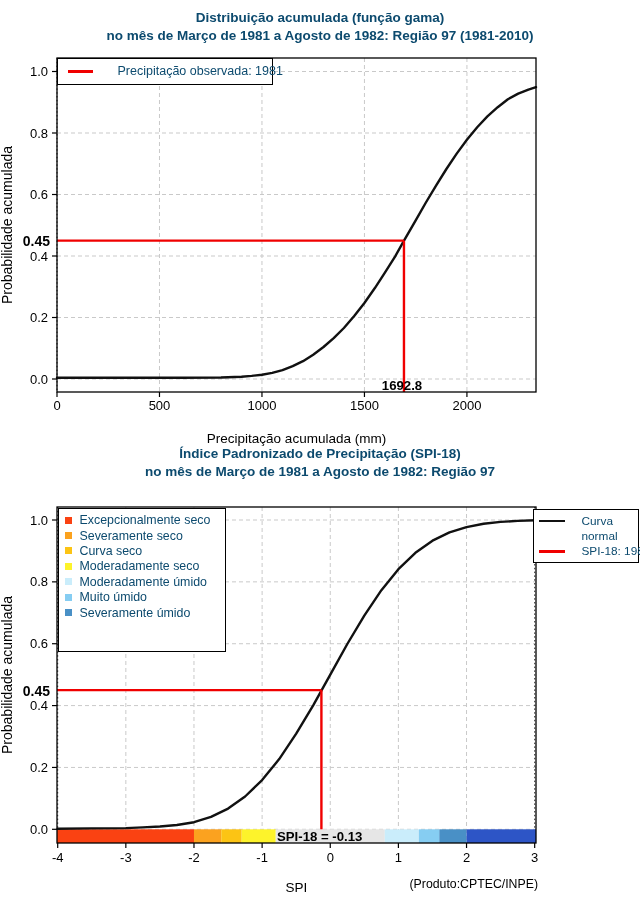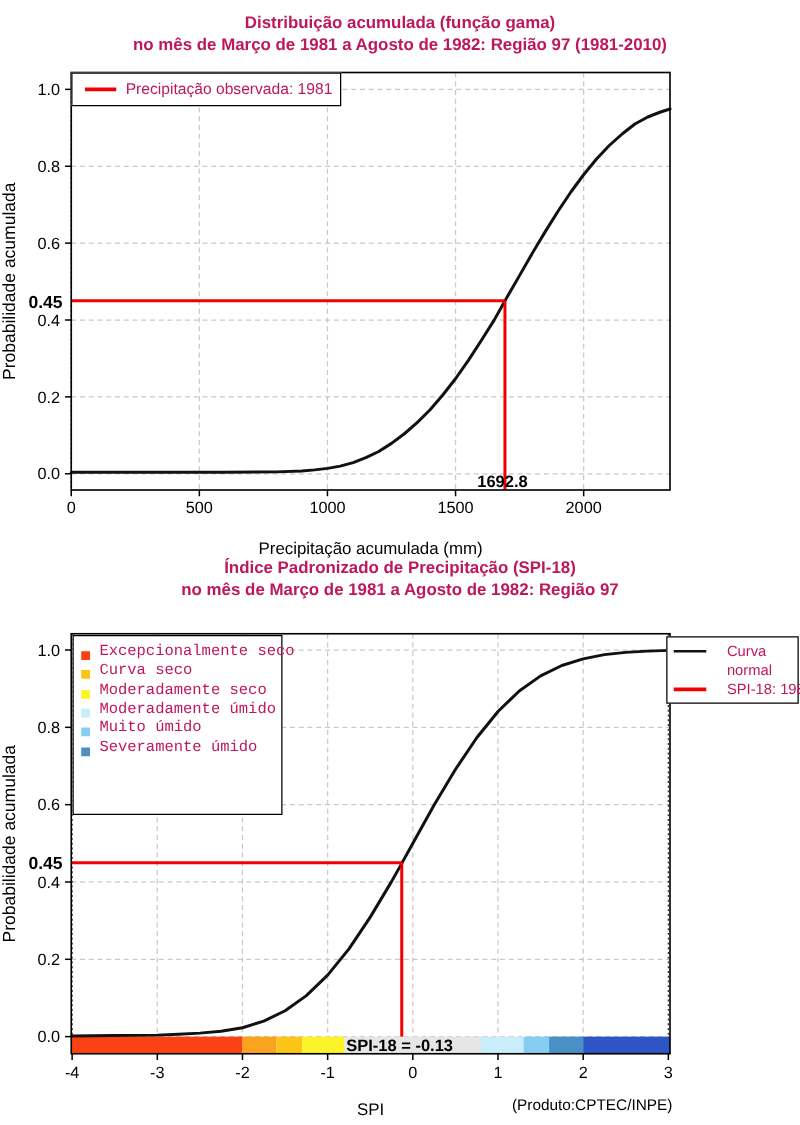--- a/index.html
+++ b/index.html
@@ -1,33 +1,33 @@
 <!DOCTYPE html>
 <html><head>
 <meta charset="utf-8">
 <style>
   html,body{margin:0;padding:0;background:#fff;}
   #app{position:relative;width:640px;height:900px;background:#fff;overflow:hidden;
-       font-family:"Liberation Sans",sans-serif;color:#be185d;}
+       font-family:"Liberation Sans",sans-serif;color:#0c4a6e;}
   .title{position:absolute;left:0;width:640px;text-align:center;font-weight:bold;
          font-size:13.5px;line-height:17.5px;white-space:nowrap;}
   #plot{position:absolute;left:0;top:0;}
   svg text{fill:#000;font-family:"Liberation Sans",sans-serif;}
   .axis-label{font-size:13.5px;}
   .ylab{font-size:14px;}
   .marker-label{font-size:14px;font-weight:bold;}
   .marker-label-sm{font-size:13.2px;font-weight:bold;}
   .annotation{font-size:13.2px;font-weight:bold;}
   .footnote{font-size:12.3px;}
   .legend-box{position:absolute;background:#fff;border:1.5px solid #000;box-sizing:border-box;}
   #legend-top{left:56.5px;top:57.5px;width:216px;height:27px;display:flex;align-items:center;}
   #legend-top .line{width:25px;height:3px;margin-left:10px;flex:0 0 auto;}
-  #legend-top .lbl{margin-left:8px;font-size:12.5px;white-space:nowrap;}
+  #legend-top .lbl{margin-left:25px;font-size:12.5px;white-space:nowrap;}
   #legend-cats{left:57.5px;top:507.5px;width:168px;height:144px;padding:4px 0 0 6px;}
-  .cat-row{display:flex;align-items:flex-end;height:15.4px;font-family:Liberation Mono, monospace;}
+  .cat-row{display:flex;align-items:center;height:15.4px;}
   .cat-swatch{width:7px;height:7px;margin-right:8px;flex:0 0 auto;}
   .cat-label{font-size:12.4px;white-space:nowrap;}
   #legend-curves{left:532.5px;top:508.5px;width:106px;height:54px;padding-top:4px;
                  display:grid;grid-template-columns:36px 1fr;grid-auto-rows:15.2px;
                  align-items:center;font-size:11.8px;}
   .lc-line{height:2.6px;width:26px;margin-left:5px;}
   .lc-text{white-space:nowrap;margin-left:12px;}
 </style>
 </head>
 <body>
@@ -157,20 +157,24 @@
     <span class="line" style="background:#f00000;"></span>
     <span class="lbl">Precipitação observada: 1981</span>
   </div>
 
   <div id="legend-cats" class="legend-box">
       <div class="cat-row">
         <span class="cat-swatch" style="background: rgb(250, 66, 18);"></span>
         <span class="cat-label">Excepcionalmente seco</span>
       </div>
       <div class="cat-row">
+        <span class="cat-swatch" style="background: rgb(251, 162, 31);"></span>
+        <span class="cat-label">Severamente seco</span>
+      </div>
+      <div class="cat-row">
         <span class="cat-swatch" style="background: rgb(252, 196, 20);"></span>
         <span class="cat-label">Curva seco</span>
       </div>
       <div class="cat-row">
         <span class="cat-swatch" style="background: rgb(253, 243, 43);"></span>
         <span class="cat-label">Moderadamente seco</span>
       </div>
       <div class="cat-row">
         <span class="cat-swatch" style="background: rgb(202, 237, 251);"></span>
         <span class="cat-label">Moderadamente úmido</span>

